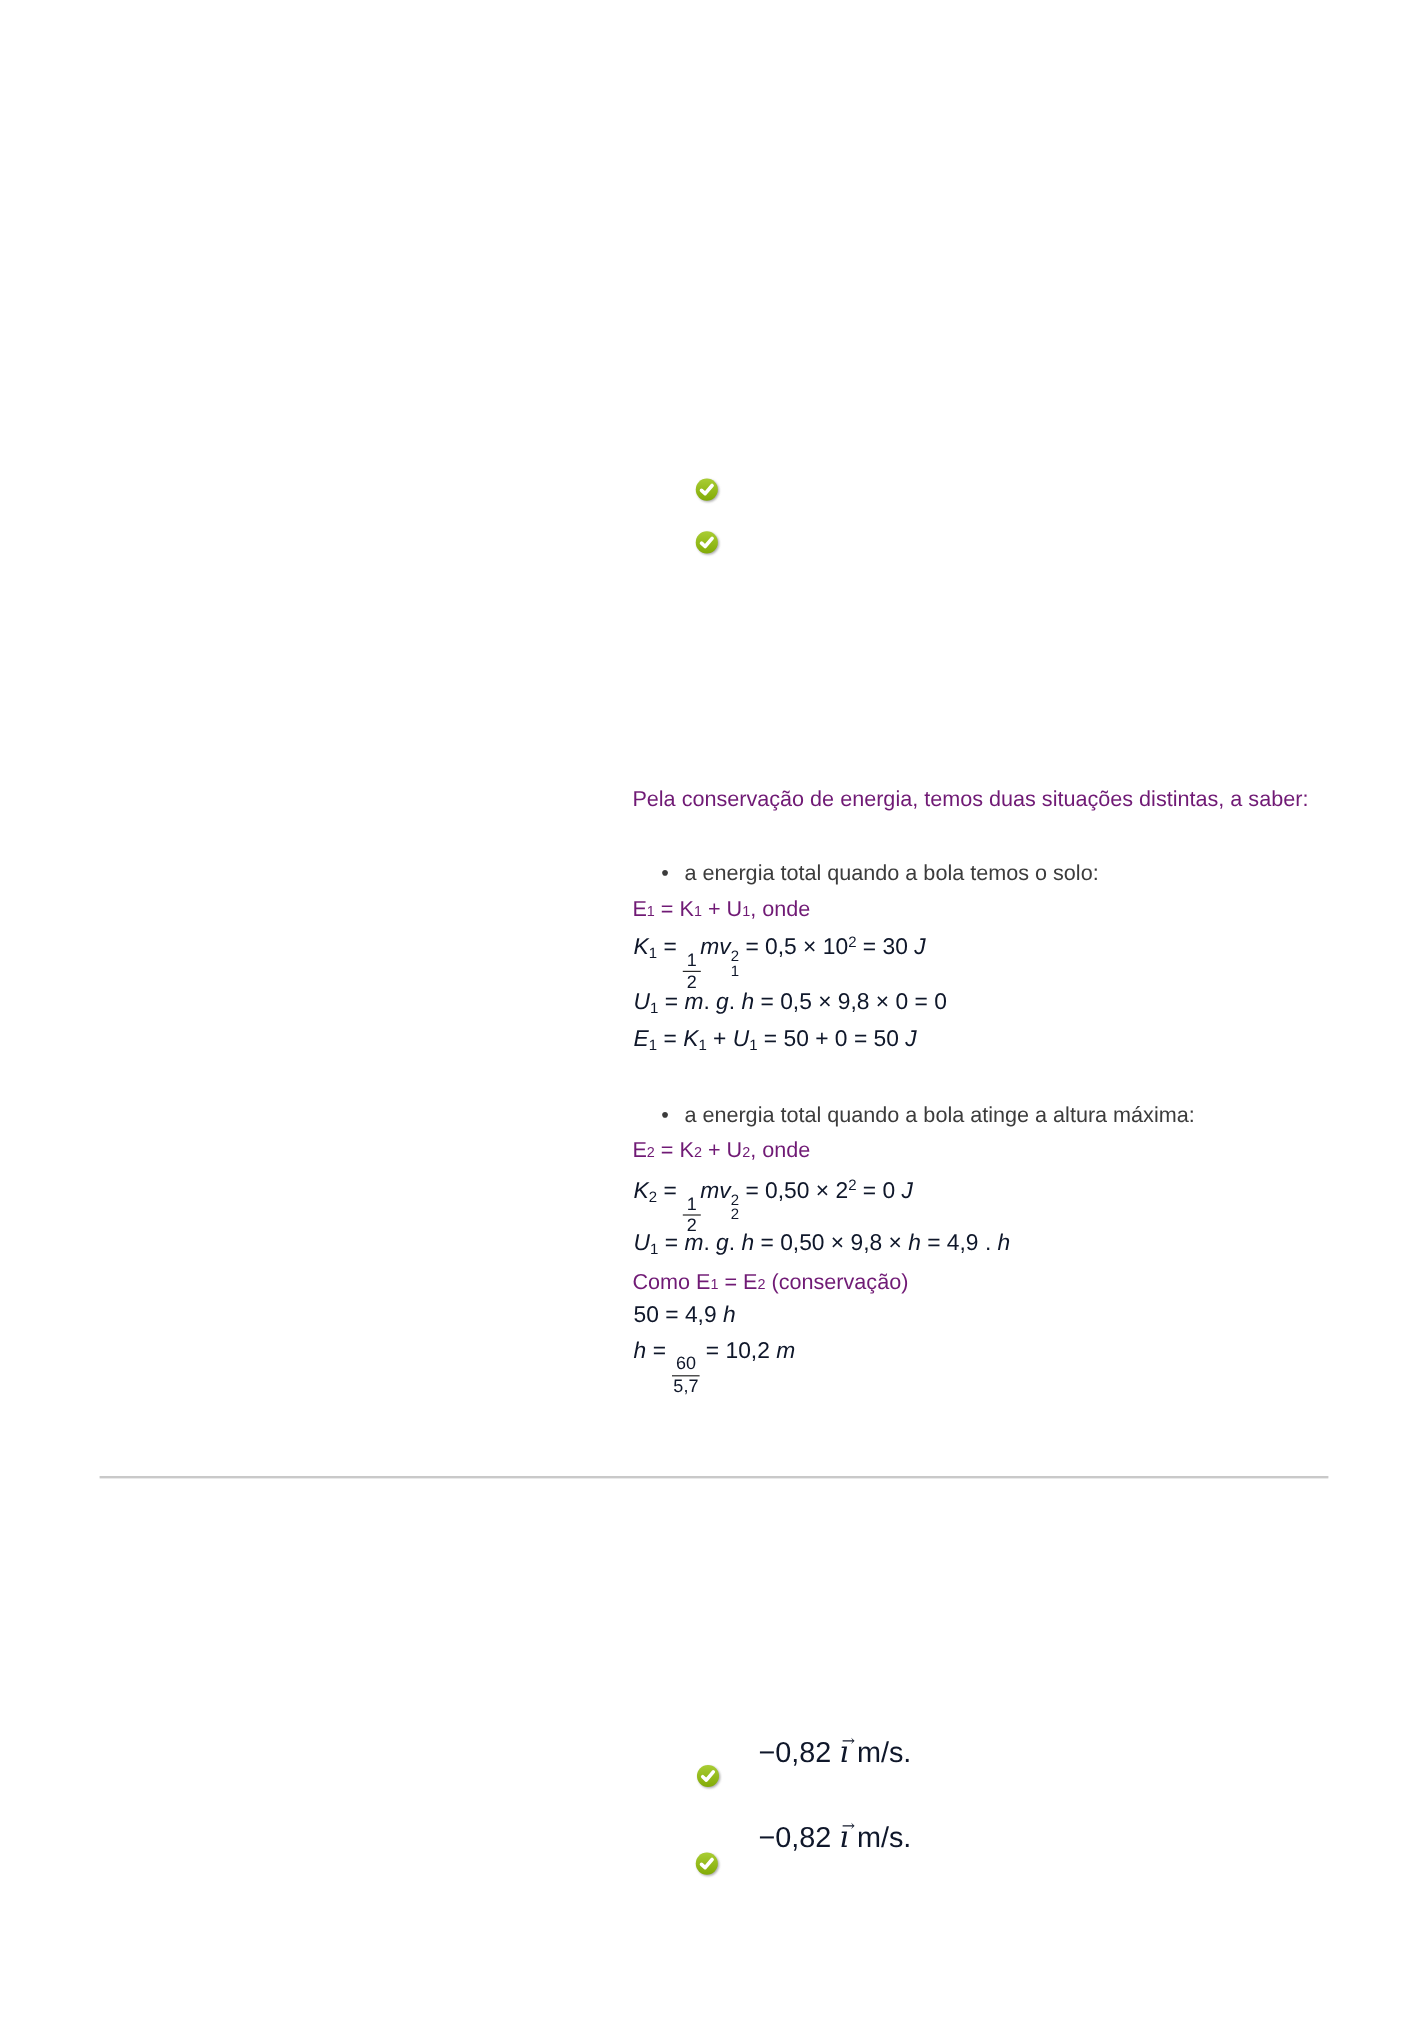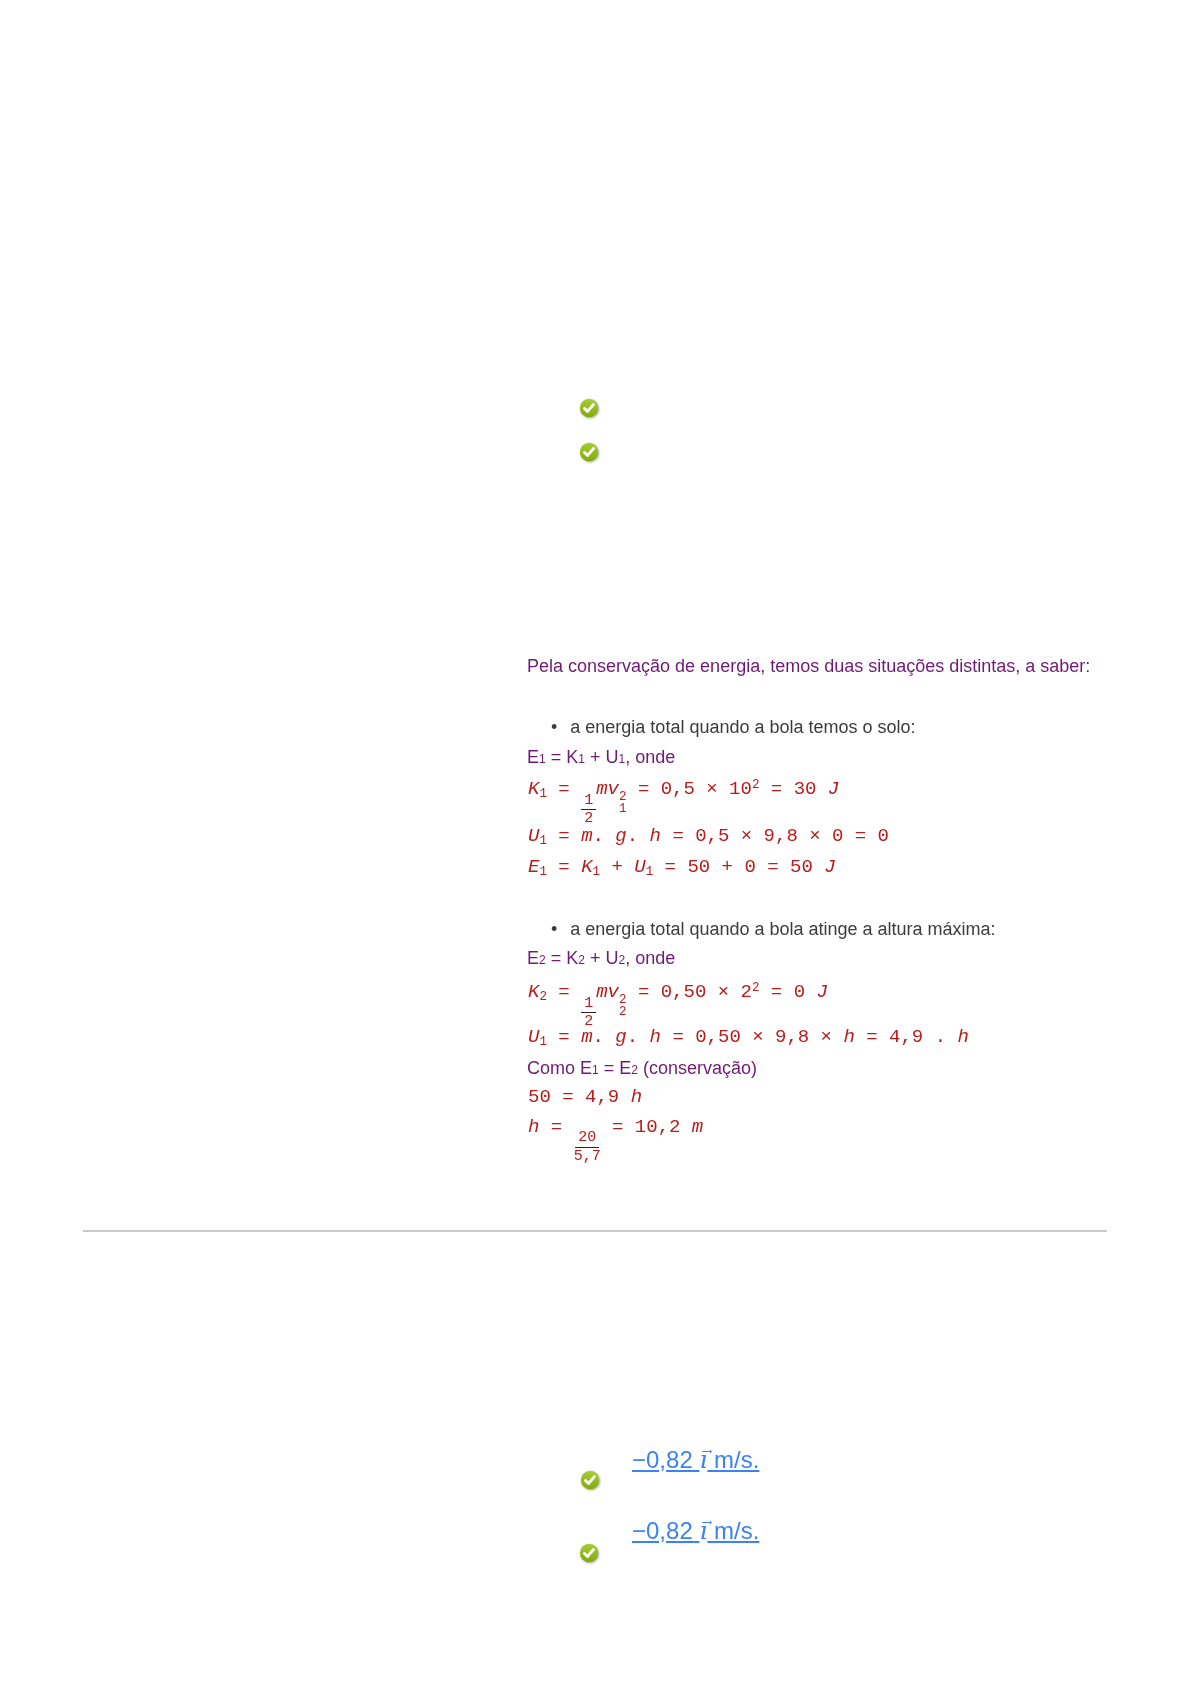--- a/index.html
+++ b/index.html
@@ -3,32 +3,32 @@
 <meta charset="utf-8">
 <style>
   html,body{margin:0;padding:0;}
   body{
     width:1190px;height:1684px;background:#ffffff;position:relative;overflow:hidden;
     font-family:"Liberation Sans",sans-serif;color:#3c3c3c;
   }
   .line{position:absolute;white-space:nowrap;}
   .sans{font-size:18px;line-height:22px;color:#701a75;}
   .sans .tsub{font-size:12px;vertical-align:baseline;}
-  .math{font-family:Liberation Mono, monospace;font-size:19px;line-height:26px;color:#b91c1c;}
+  .math{font-family:Liberation Sans, sans-serif;font-size:19px;line-height:26px;color:#0f172a;}
   .math .tsub{font-size:12.5px;vertical-align:-0.25em;font-style:normal;}
   .tsup{font-size:12.5px;vertical-align:0.5em;}
   .it{font-style:italic;}
   .supsub{display:inline-flex;flex-direction:column;align-items:flex-start;font-size:12.5px;line-height:1;vertical-align:-0.42em;font-style:normal;}
   .frac{display:inline-flex;flex-direction:column;align-items:center;font-size:15px;line-height:1.15;vertical-align:-0.62em;text-align:center;font-style:normal;}
   .frac .num{border-bottom:1.3px solid #262626;padding:0 3px;}
   .bullet-row{position:absolute;display:flex;gap:13px;font-size:18px;line-height:22px;white-space:nowrap;}
   .check{position:absolute;width:20px;height:20px;}
   .check svg{display:block;filter:drop-shadow(1px 1.3px 1px rgba(110,110,110,.6));}
   .divider{position:absolute;height:2px;background:#c9c9c9;}
-  .answer-line{position:absolute;font-size:24px;line-height:30px;color:#3b82f6;white-space:nowrap;text-decoration:underline;}
+  .answer-line{position:absolute;font-size:24px;line-height:30px;color:#0f172a;white-space:nowrap;}
   .answer-line .vec-base{font-size:25px;}
   .vec{position:relative;display:inline-block;font-family:"DejaVu Serif",serif;font-style:italic;}
   .vec .vec-arrow{position:absolute;left:2px;top:-0.62em;font-size:0.55em;font-style:normal;}
 </style>
 </head>
 <body>
 
 <svg width="0" height="0" style="position:absolute">
   <defs>
     <linearGradient id="ckg" x1="0" y1="0" x2="0" y2="1">
@@ -79,21 +79,21 @@
       <span class="num">1</span>
       <span class="den">2</span>
     </span><span class="it">mv</span><span class="supsub">
       <span>2</span>
       <span>2</span>
     </span><span> = 0,50 × 2</span><span class="tsup">2</span><span> = 0 </span><span class="it">J</span></div>
 <div class="line math" style="left:528px;top:1024px"><span class="it">U</span><span class="tsub">1</span><span> = </span><span class="it">m</span><span>. </span><span class="it">g</span><span>. </span><span class="it">h</span><span> = 0,50 × 9,8 × </span><span class="it">h</span><span> = 4,9 . </span><span class="it">h</span></div>
 <div class="line sans" style="left:527px;top:1057px"><span>Como E</span><span class="tsub">1</span><span> = E</span><span class="tsub">2</span><span> (conservação)</span></div>
 <div class="line math" style="left:528px;top:1084px"><span>50 = 4,9 </span><span class="it">h</span></div>
 <div class="line math" style="left:528px;top:1114px"><span class="it">h</span><span> = </span><span class="frac">
-      <span class="num">20</span>
+      <span class="num">60</span>
       <span class="den">5,7</span>
     </span><span> = 10,2 </span><span class="it">m</span></div>
 
 <div class="divider" style="left:83px;top:1230px;width:1024px"></div>
 
 <div class="answer-line" style="left:632px;top:1445px"><span>−0,82 </span><span class="vec"><span class="vec-arrow">→</span><span class="vec-base">ı</span></span><span> m/s.</span></div>
 <div class="check" style="left:580px;top:1470px">
   <svg viewBox="0 0 20 20" width="20" height="20">
       <circle cx="10" cy="10" r="9.2" fill="url(#ckg)"></circle>
       <path d="M5.6 10.6 L8.6 13.4 L14.4 6.6" stroke="#ffffff" stroke-width="3" fill="none" stroke-linecap="round" stroke-linejoin="round"></path>

